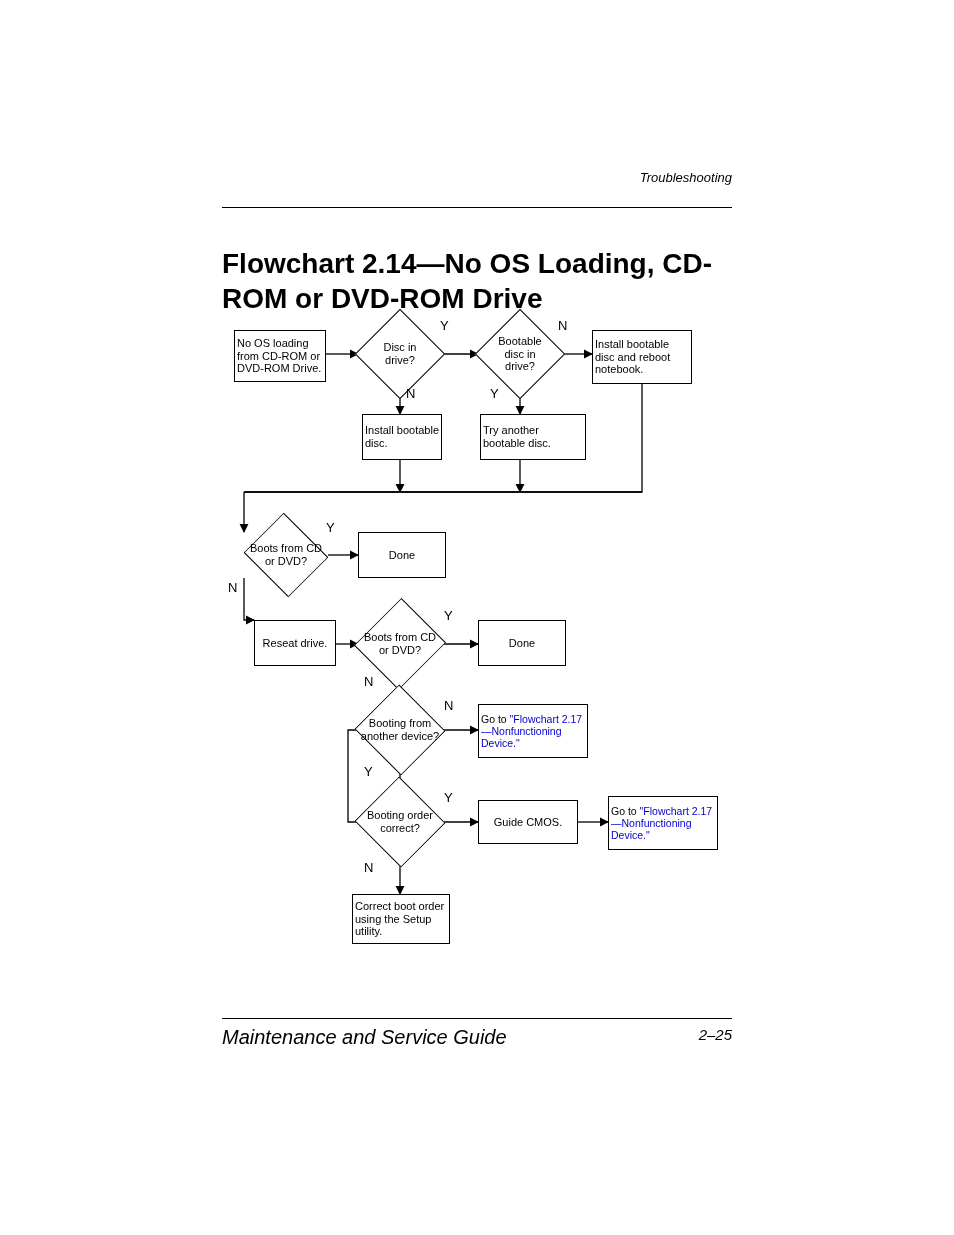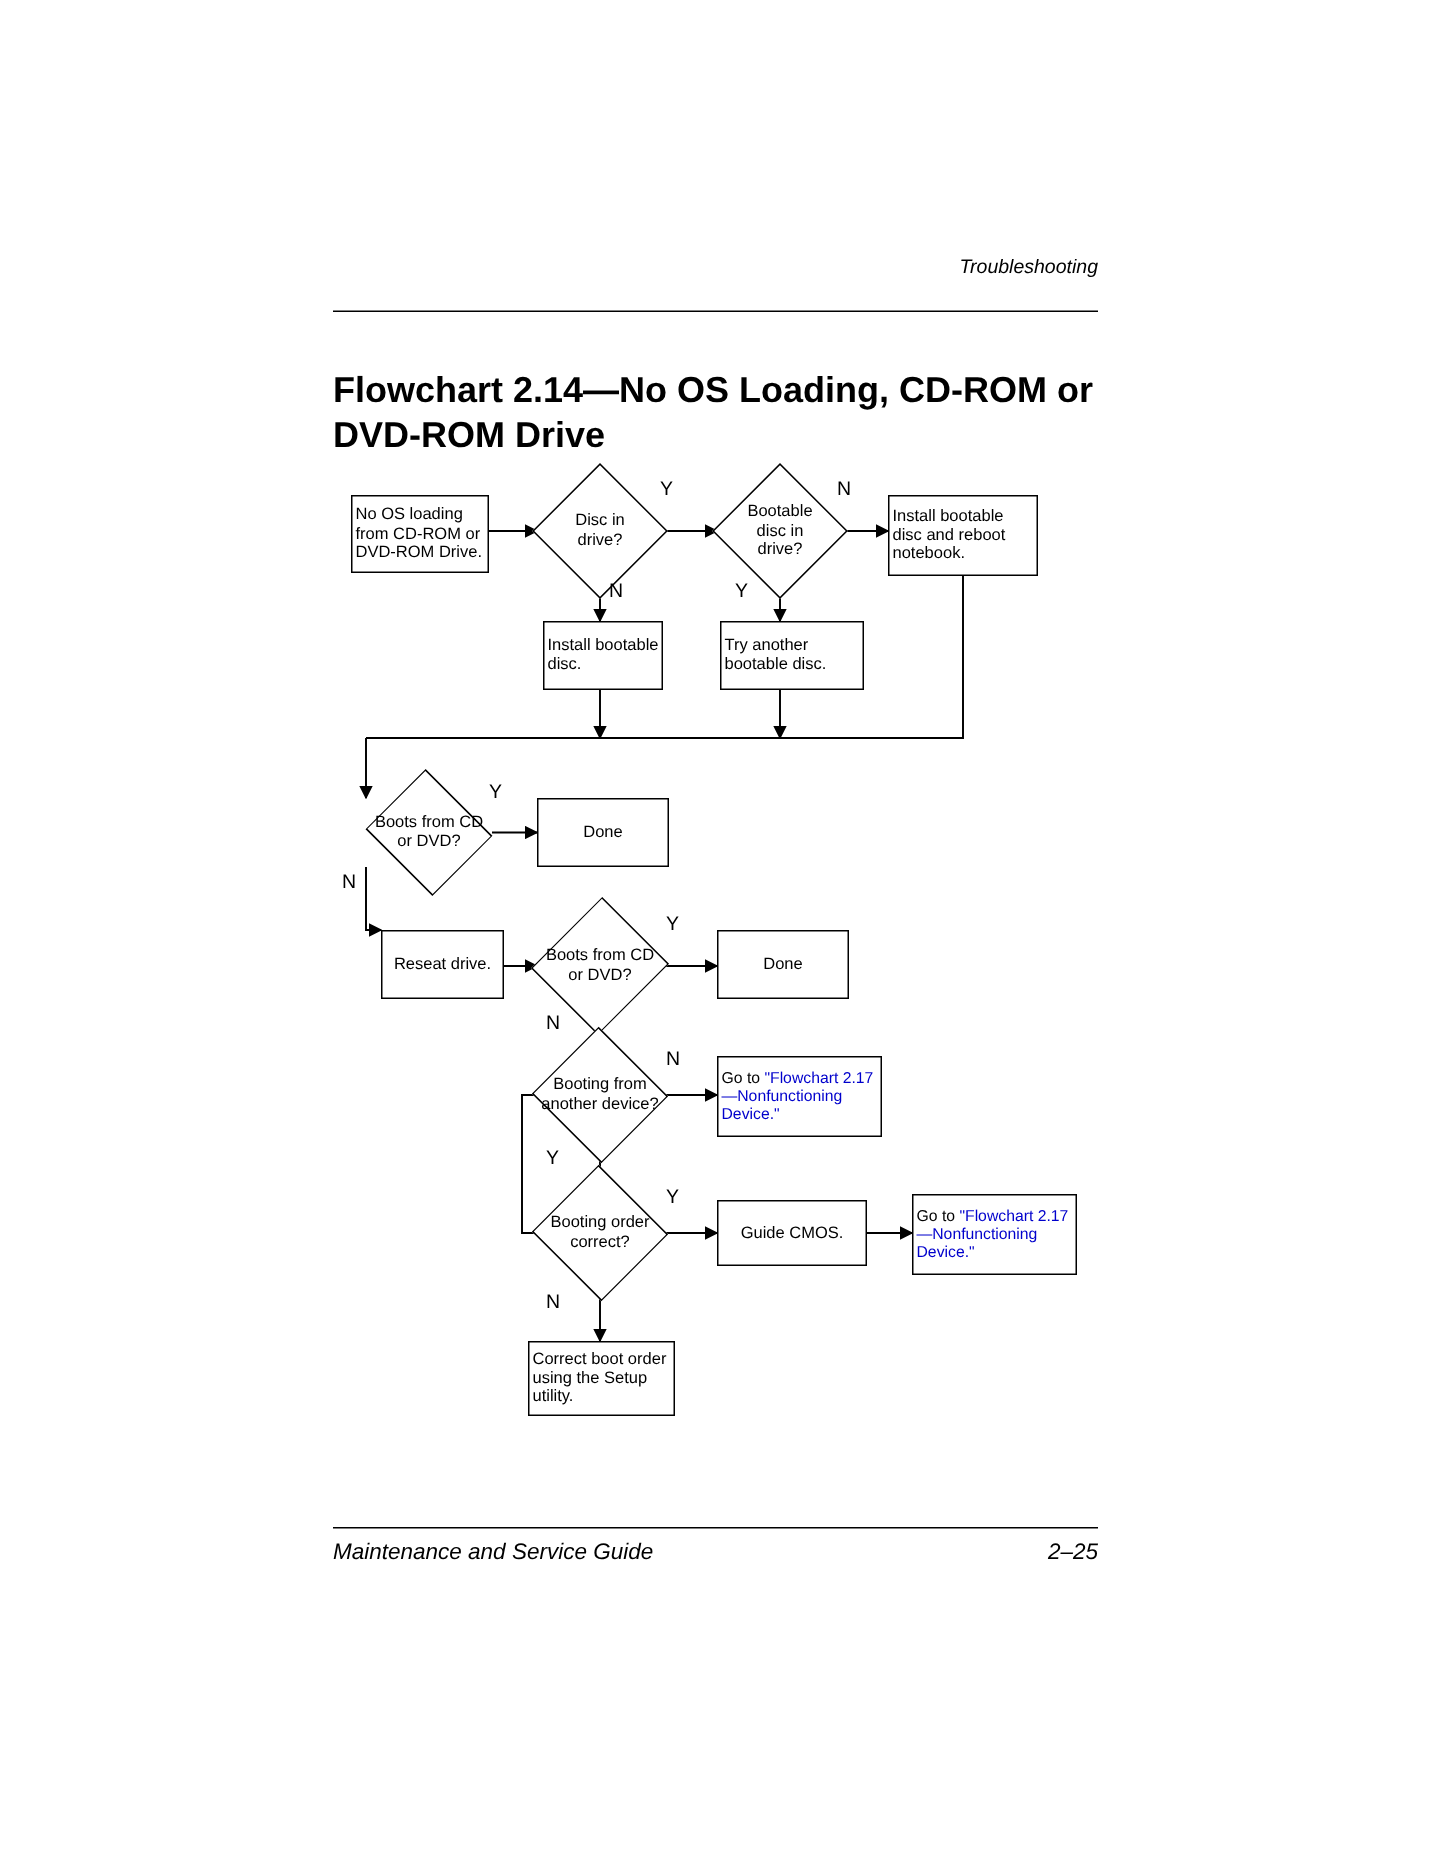--- a/index.html
+++ b/index.html
@@ -1,21 +1,21 @@
 <!DOCTYPE html>
 <html><head>
 <meta charset="utf-8">
 <style>
   html,body{margin:0;padding:0;background:#fff;font-family:Arial,Helvetica,sans-serif;color:#000}
   .page{position:relative;width:954px;height:1235px;margin:0 auto;background:#fff}
   .hdr-rule{position:absolute;left:222px;right:222px;top:207px;border-top:1px solid #000}
   .section-label{position:absolute;right:222px;top:170px;font-style:italic;font-size:13px}
-  .title{position:absolute;left:222px;right:222px;top:246px;font-weight:bold;font-size:24px;line-height:1.25}
+  .title{position:absolute;left:222px;right:222px;top:246px;font-weight:bold;font-size:28px;line-height:1.25}
   .ftr-rule{position:absolute;left:222px;right:222px;top:1018px;border-top:1px solid #000}
-  .ftr-left{position:absolute;left:222px;top:1026px;font-style:italic;font-size:15px}
+  .ftr-left{position:absolute;left:222px;top:1026px;font-style:italic;font-size:20px}
   .ftr-right{position:absolute;right:222px;top:1026px;font-style:italic;font-size:15px}
   .chart{position:absolute;left:222px;top:312px;width:514px;height:680px}
   .box{position:absolute;border:1.5px solid #000;background:#fff;display:flex;align-items:center;justify-content:center;text-align:left;font-size:11px;line-height:1.15;padding:2px;box-sizing:border-box}
   .diamond{position:absolute}
   .diamond .shape{position:absolute;inset:0;transform:rotate(45deg);border:1.5px solid #000;background:#fff}
   .diamond .dt{position:absolute;inset:0;display:flex;align-items:center;justify-content:center;text-align:center;font-size:11px;line-height:1.15}
   .lbl{position:absolute;font-size:13px}
   .link{color:#0000cc}
   svg.conn{position:absolute;left:0;top:0;width:514px;height:680px;pointer-events:none}
   svg.conn line,svg.conn polyline{stroke:#000;stroke-width:1.3;fill:none}
@@ -83,21 +83,21 @@
       <div class="shape"></div>
         <div class="dt">Disc in drive?</div>
     </div>
     <div class="diamond" style="left:266px;top:10px;width:64px;height:64px">
       <div class="shape"></div>
         <div class="dt">Bootable disc in drive?</div>
     </div>
     <div class="box" style="left:370px;top:18px;width:100px;height:54px">Install bootable disc and reboot notebook.</div>
 
     <div class="box" style="left:140px;top:102px;width:80px;height:46px">Install bootable disc.</div>
-    <div class="box" style="left:258px;top:102px;width:96px;height:46px">Try another bootable disc.</div>
+    <div class="box" style="left:258px;top:102px;width:106px;height:46px">Try another bootable disc.</div>
 
     <div class="diamond" style="left:22px;top:216px;width:84px;height:54px">
       <div class="shape" style="transform:rotate(45deg) scale(0.75,1.05)"></div>
       <div class="dt">Boots from CD or DVD?</div>
     </div>
     <div class="box" style="left:136px;top:220px;width:88px;height:46px">Done</div>
 
     <div class="box" style="left:32px;top:308px;width:82px;height:46px">Reseat drive.</div>
     <div class="diamond" style="left:136px;top:300px;width:84px;height:64px">
       <div class="shape" style="transform:rotate(45deg) scale(0.75,1.05)"></div>

